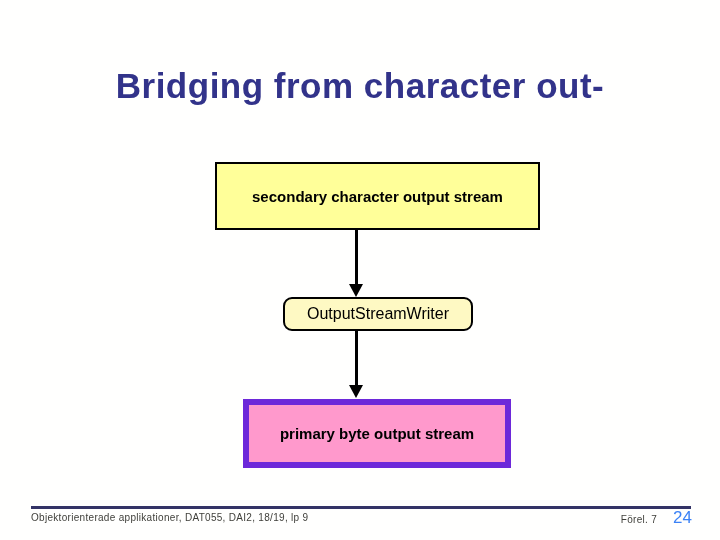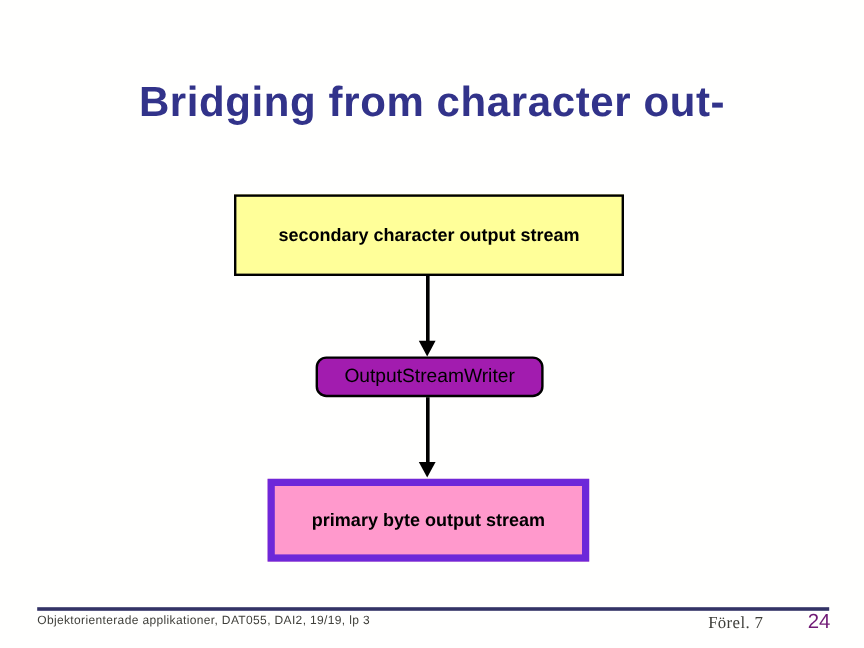--- a/index.html
+++ b/index.html
@@ -29,37 +29,38 @@
     margin-top: 36px;
   }
   .box {
     position: absolute;
     display: flex;
     align-items: center;
     justify-content: center;
     text-align: center;
     color: #000000;
     box-sizing: border-box;
+    margin-left: 20px;
   }
   .box-top {
     left: 195px;
     top: 162px;
     width: 325px;
     height: 68px;
     background: #ffff99;
     border: 2px solid #000000;
     font-size: 15px;
     font-weight: bold;
   }
   .box-middle {
     left: 263px;
     top: 297px;
     width: 190px;
     height: 34px;
-    background: #a21caf;
+    background: #fef9c3;
     border: 2px solid #000000;
     border-radius: 9px;
     font-size: 16px;
     font-weight: 400;
   }
   .box-bottom {
     left: 223px;
     top: 399px;
     width: 268px;
     height: 69px;
@@ -105,29 +106,27 @@
   }
   .footer-right {
     position: absolute;
     right: 28px;
     top: 508px;
     display: flex;
     align-items: baseline;
     gap: 16px;
   }
   .footer-lecture {
-    font-size: 14px;
+    font-size: 10px;
     color: #3f3f3a;
     letter-spacing: 0.3px;
-    font-family: Liberation Serif, serif;
   }
   .footer-page {
     font-size: 17px;
-    color: #701a75;
-    margin-left: 21px;
+    color: #3b82f6;
   }
 </style>
 </head>
 <body>
 
 <div class="slide">
 
   <div class="slide-title">
     <div>Bridging from character out-</div>
   </div>
@@ -145,20 +144,20 @@
 
   <div class="arrow-line arrow-line-2"></div>
   <div class="arrow-head arrow-head-2"></div>
 
   <div class="box box-bottom">
     <span>primary byte output stream</span>
   </div>
 
   <div class="footer-line"></div>
 
-  <div class="footer-left">Objektorienterade applikationer, DAT055, DAI2, 19/19, lp 3</div>
+  <div class="footer-left">Objektorienterade applikationer, DAT055, DAI2, 18/19, lp 9</div>
 
   <div class="footer-right">
     <span class="footer-lecture">Förel. 7</span>
     <span class="footer-page">24</span>
   </div>
 
 </div>
 
 </body></html>

